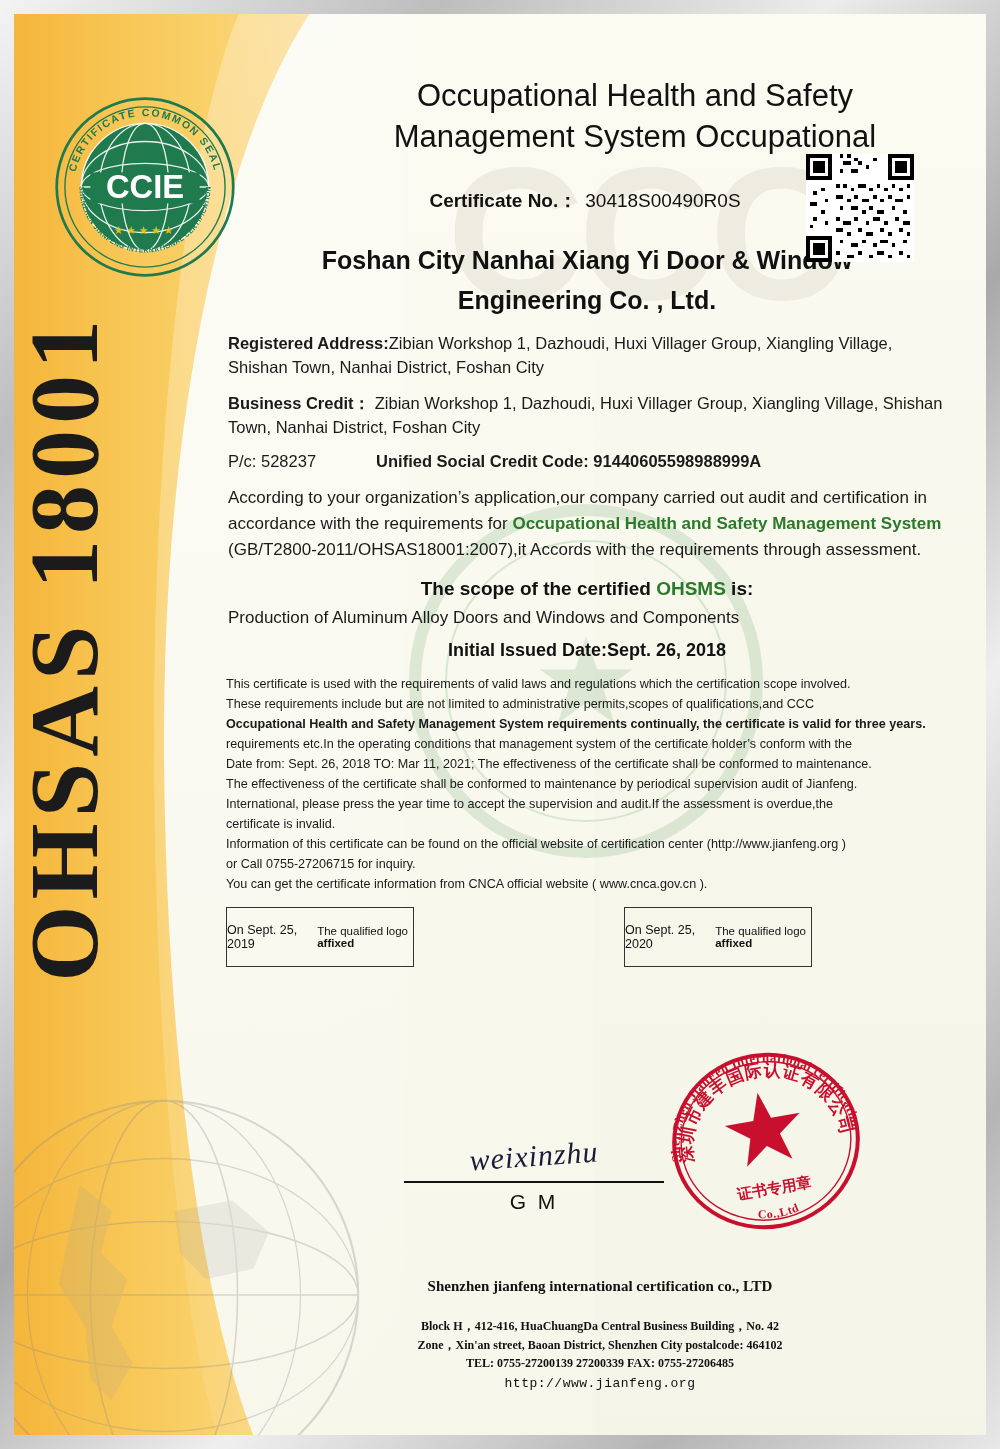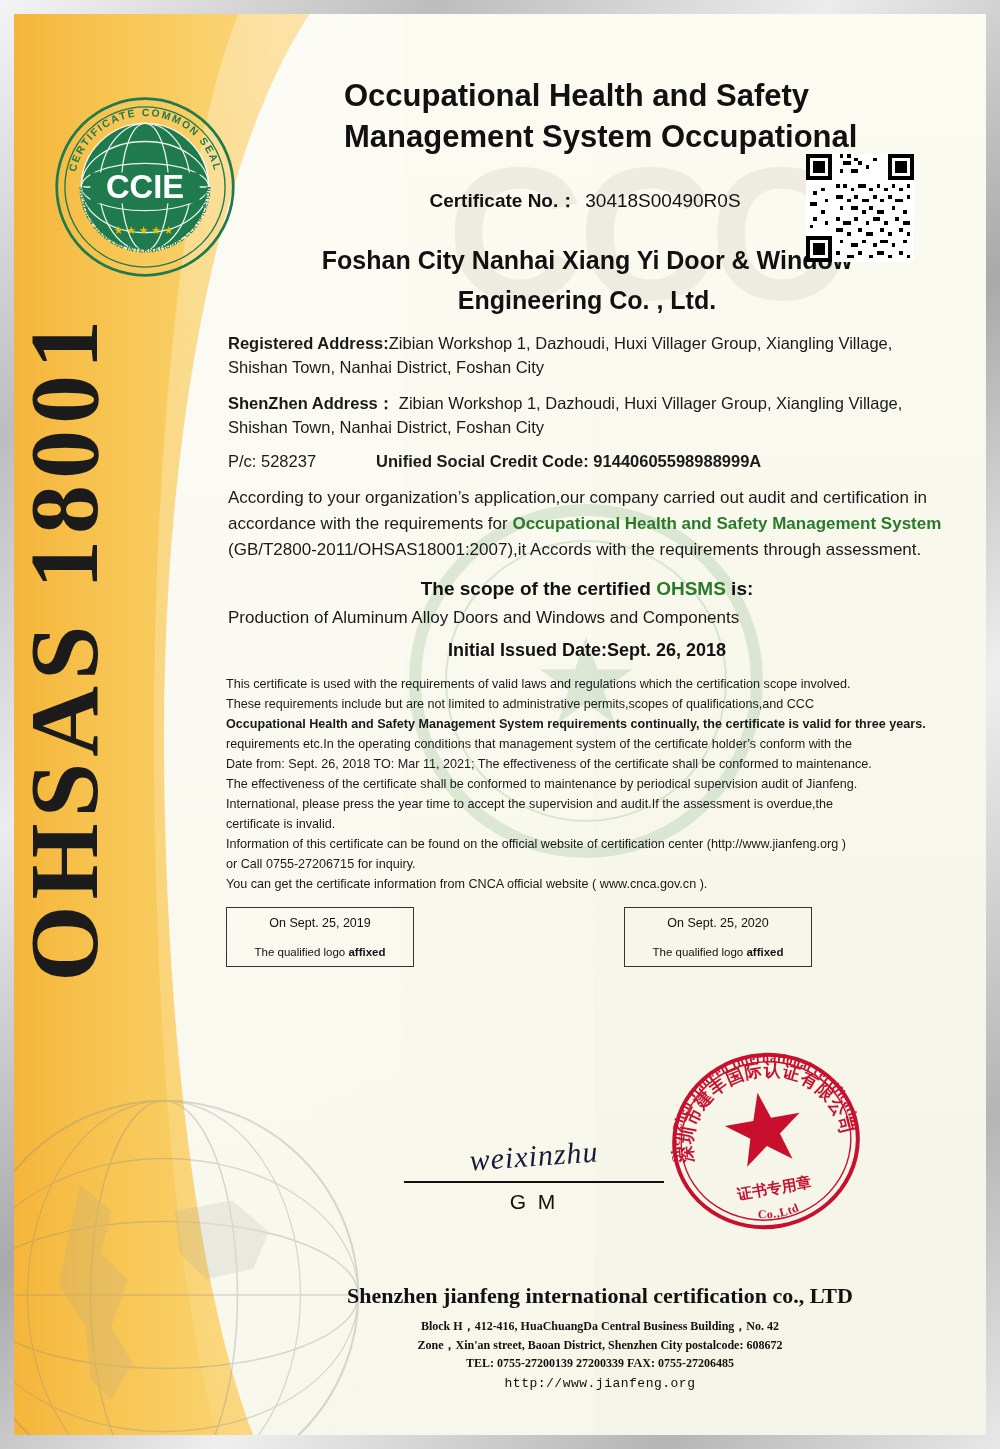--- a/index.html
+++ b/index.html
@@ -92,22 +92,22 @@
     font-size:120px;color:rgba(120,175,120,0.22);line-height:1;
   }
 
   
   .content{
     position:absolute;left:200px;top:0;right:0;bottom:0;z-index:3;
   }
 
   .title{
     margin:62px 60px 0 130px;
-    font-size:31px;font-weight:700;color:#111;line-height:1.32;
-    text-align:left;
+    font-size:31px;font-weight:400;color:#111;line-height:1.32;
+    text-align:center;
   }
 
   .qr{
     position:absolute;right:72px;top:140px;width:108px;height:108px;
     background:#fff;
   }
   .qr svg{display:block;}
 
   .certno{
     margin:30px 0 0 0;text-align:center;
@@ -161,21 +161,21 @@
   }
   .fine b{font-weight:700;}
   .fine p{margin:0 0 2px 0;}
 
   .stamp-row{
     margin:14px 0 0 12px;
     display:flex;gap:210px;
   }
   .stamp-box{
     width:186px;height:58px;border:1px solid #333;
-    display:flex;flex-direction:column;align-items:center;justify-content:center;
+    display:flex;flex-direction:row;align-items:center;justify-content:flex-start;
     gap:16px;background:transparent;
   }
   .stamp-box .l1{font-size:12.5px;color:#111;}
   .stamp-box .l2{font-size:11.5px;color:#111;}
   .stamp-box .l2 b{font-weight:700;}
 
   
   .redseal{
     position:absolute;right:115px;top:1030px;width:210px;height:195px;z-index:5;
   }
@@ -191,21 +191,21 @@
     letter-spacing:1px;
   }
   .sig-line{margin-top:8px;border-top:2px solid #111;}
   .sig-label{margin-top:7px;font-size:21px;font-weight:400;letter-spacing:3px;color:#111;}
 
   .footer{
     position:absolute;left:200px;right:0;bottom:44px;text-align:center;z-index:4;
   }
   .footer .f1{
     font-family:"Liberation Serif",serif;
-    font-size:22px;font-weight:700;color:#111;margin-bottom:8px;
+    font-size:15px;font-weight:700;color:#111;margin-bottom:22px;
   }
   .footer .f2, .footer .f3, .footer .f4{
     font-family:"Liberation Serif",serif;
     font-size:12px;font-weight:700;color:#111;line-height:1.55;
   }
   .footer .f5{
     font-family:"Liberation Mono",monospace;
     font-size:13px;color:#111;margin-top:3px;letter-spacing:.5px;
   }
 </style>
@@ -381,21 +381,21 @@
 
       <div class="company">
         <div>Foshan City Nanhai Xiang Yi Door &amp; Window</div>
         <div>Engineering Co. , Ltd.</div>
       </div>
 
       <div class="addr">
         <b>Registered Address:</b><span>Zibian Workshop 1, Dazhoudi, Huxi Villager Group, Xiangling Village, Shishan Town, Nanhai District, Foshan City</span>
       </div>
       <div class="addr">
-        <b>ShenZhen Address：</b> <span>Zibian Workshop 1, Dazhoudi, Huxi Villager Group, Xiangling Village, Shishan Town, Nanhai District, Foshan City</span>
+        <b>Business Credit：</b> <span>Zibian Workshop 1, Dazhoudi, Huxi Villager Group, Xiangling Village, Shishan Town, Nanhai District, Foshan City</span>
       </div>
 
       <div class="row-pc">
         <span>P/c: 528237</span>
         <span class="uscc">Unified Social Credit Code: 91440605598988999A</span>
       </div>
 
       <div class="para">
         <span>According to your organization’s application,our company carried out audit and certification in accordance with the requirements for </span><span class="grn">Occupational Health and Safety Management System</span><span> (GB/T2800-2011/OHSAS18001:2007),it Accords with the requirements through assessment.</span>
       </div>
@@ -460,19 +460,19 @@
           </text>
           <polygon fill="#c8102e" points="105,48 114,75 143,75 120,92 128,119 105,102 82,119 90,92 67,75 96,75"></polygon>
           <text x="105" y="150" text-anchor="middle" font-family="DejaVu Sans, sans-serif" font-size="15" font-weight="bold" fill="#c8102e">证书专用章</text>
         </g>
       </svg>
     </div>
 
     <div class="footer">
       <div class="f1">Shenzhen jianfeng international certification co., LTD</div>
       <div class="f2">Block H，412-416, HuaChuangDa Central Business Building，No. 42</div>
-      <div class="f3">Zone，Xin'an street, Baoan District, Shenzhen City  postalcode: 608672</div>
+      <div class="f3">Zone，Xin'an street, Baoan District, Shenzhen City  postalcode: 464102</div>
       <div class="f4">TEL: 0755-27200139  27200339        FAX: 0755-27206485</div>
       <div class="f5">http://www.jianfeng.org</div>
     </div>
 
   </div>
 </div>
 
 </body></html>

